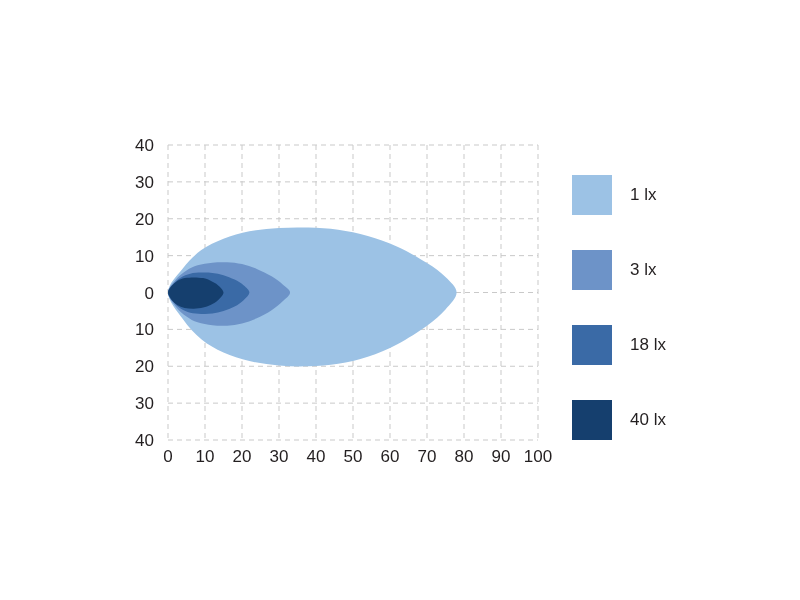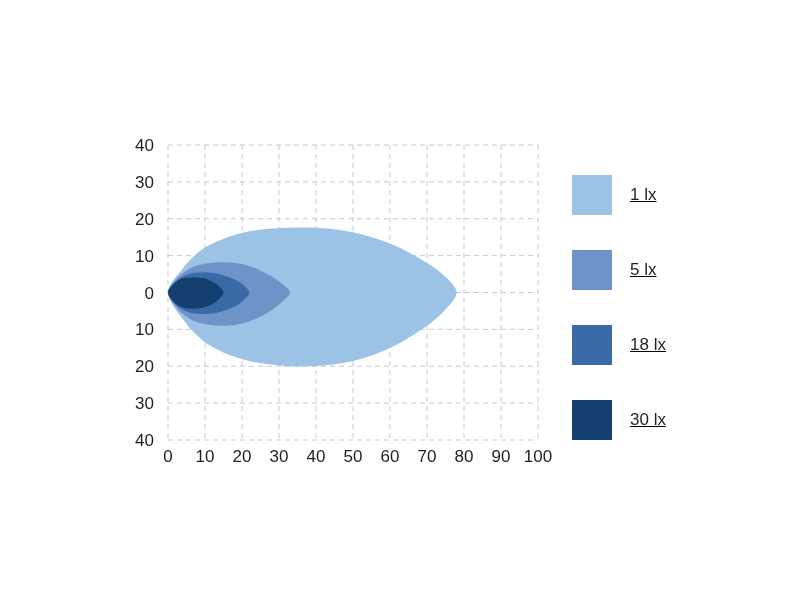--- a/index.html
+++ b/index.html
@@ -45,21 +45,20 @@
     position: absolute;
     left: 572px;
     top: 157px;
     width: 200px;
   }
 
   .legend-item {
     display: flex;
     align-items: center;
     height: 75px;
-    text-decoration: underline;
   }
 
   .legend-swatch {
     width: 40px;
     height: 40px;
     flex: 0 0 40px;
   }
 
   .legend-label {
     margin-left: 18px;
@@ -131,25 +130,25 @@
     </svg>
   </div>
 
   <div id="legend">
       <div class="legend-item">
         <div class="legend-swatch" style="background: rgb(156, 194, 229);"></div>
         <div class="legend-label">1 lx</div>
       </div>
       <div class="legend-item">
         <div class="legend-swatch" style="background: rgb(109, 147, 200);"></div>
-        <div class="legend-label">5 lx</div>
+        <div class="legend-label">3 lx</div>
       </div>
       <div class="legend-item">
         <div class="legend-swatch" style="background: rgb(58, 106, 166);"></div>
         <div class="legend-label">18 lx</div>
       </div>
       <div class="legend-item">
         <div class="legend-swatch" style="background: rgb(21, 63, 110);"></div>
-        <div class="legend-label">30 lx</div>
+        <div class="legend-label">40 lx</div>
       </div>
     </div>
 
 </div>
 
 </body></html>

